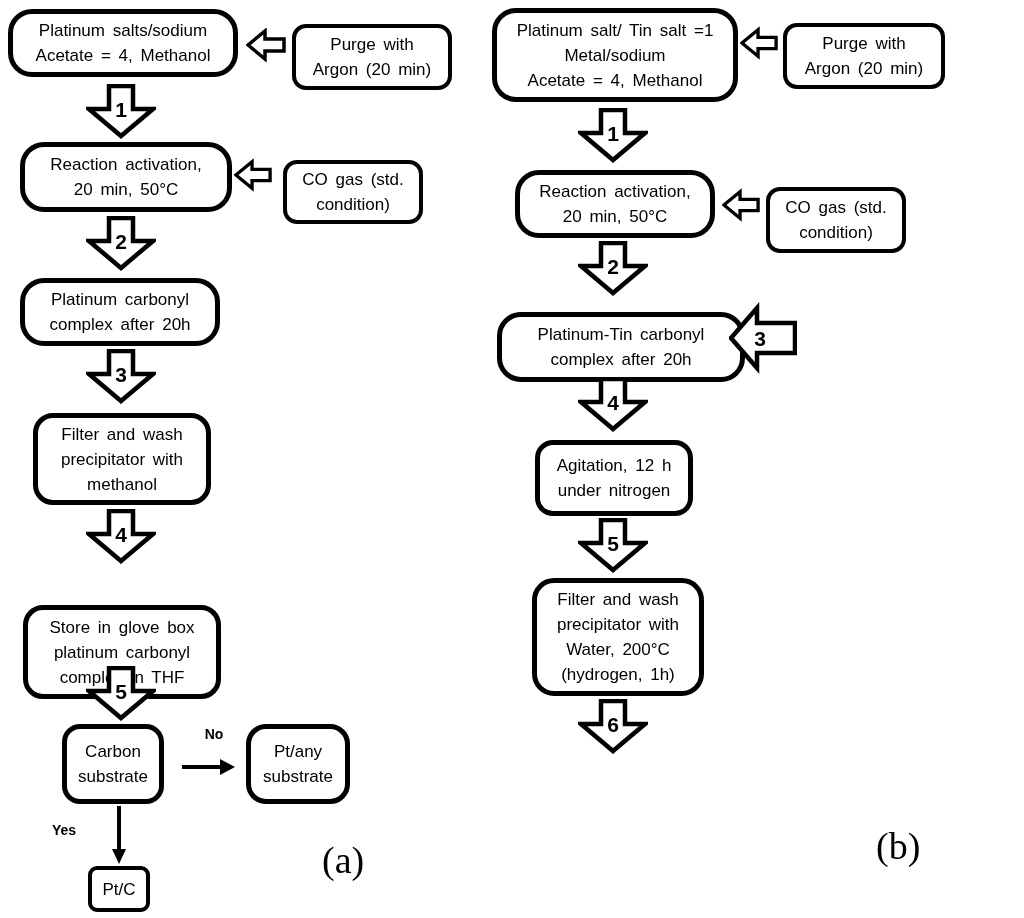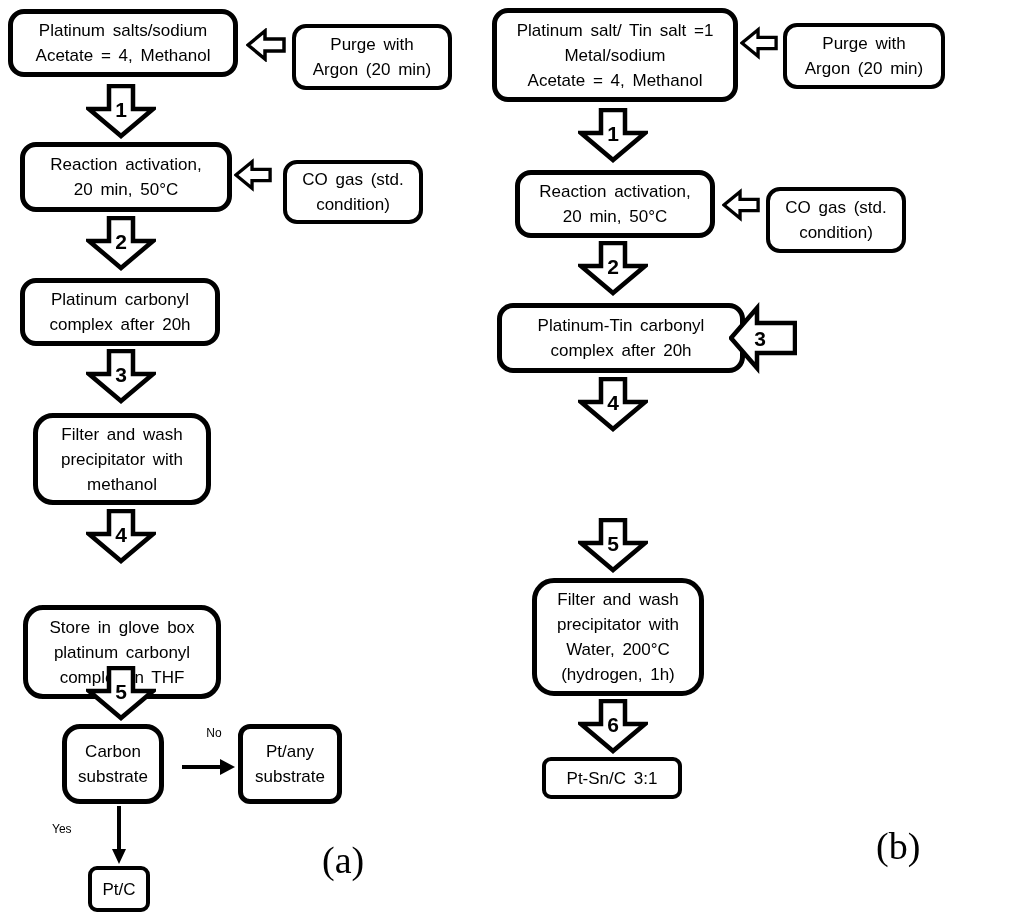--- a/index.html
+++ b/index.html
@@ -5,33 +5,33 @@
   html,body { margin:0; padding:0; background:#ffffff; }
   #canvas {
     position:relative; width:1024px; height:918px; background:#ffffff;
     font-family:"Liberation Sans","DejaVu Sans",sans-serif; color:#000;
     overflow:hidden;
   }
   .fbox {
     position:absolute; box-sizing:border-box;
     display:flex; align-items:center; justify-content:center;
     text-align:center; white-space:pre-line;
-    border:5px solid #000; border-radius:16px; background:#fff;
+    border:5px solid #000; border-radius:24px; background:#fff;
     font-size:17px; line-height:25px; word-spacing:3px;
     padding:2px 4px;
   }
   .fbox.side { border-width:4px; border-radius:14px;margin-top:15px; }
   .fbox.small { border-width:4px; border-radius:9px; }
   .arrow { position:absolute; }
   .arrow svg { display:block; }
   .stepnum {
     position:absolute; text-align:center;
     font-weight:bold; font-size:21px; line-height:21px;
   }
-  .branch-label { position:absolute; font-size:12px; font-weight:normal; }
+  .branch-label { position:absolute; font-size:14px; font-weight:bold; }
   .panel-label {
     position:absolute; font-family:"Liberation Serif","DejaVu Serif",serif;
     font-size:38px;
   }
 </style>
 </head>
 <body>
 
 <div id="canvas">
 
@@ -110,21 +110,21 @@
 
   <span class="branch-label" style="left:192px; top:726px; width:44px; text-align:center;">No</span>
 
   <div class="arrow" style="left:182px; top:758px;">
     <svg width="54" height="18" viewBox="0 0 54 18">
       <line x1="0" y1="9" x2="40" y2="9" stroke="#000" stroke-width="4"></line>
       <polygon points="38,1 53,9 38,17" fill="#000"></polygon>
     </svg>
   </div>
 
-  <div class="fbox" style="left:238px; top:724px; width:104px; height:80px; border-radius:12px;">Pt/any
+  <div class="fbox" style="left:246px; top:724px; width:104px; height:80px; border-radius:20px;">Pt/any
 substrate</div>
 
   <span class="branch-label" style="left:52px; top:822px;">Yes</span>
 
   <div class="arrow" style="left:111px; top:806px;">
     <svg width="16" height="58" viewBox="0 0 16 58">
       <line x1="8" y1="0" x2="8" y2="44" stroke="#000" stroke-width="4"></line>
       <polygon points="1,43 15,43 8,58" fill="#000"></polygon>
     </svg>
   </div>
@@ -165,55 +165,56 @@
   <div class="fbox side" style="left:766px; top:172px; width:140px; height:66px;">CO gas (std.
 condition)</div>
 
   <div class="arrow" style="left:578px; top:241px;">
     <svg width="70" height="55" viewBox="0 0 70 55">
       <polygon points="23,2 47,2 47,25 67,25 35,52 3,25 23,25" fill="#fff" stroke="#000" stroke-width="4.5"></polygon>
     </svg>
   </div>
   <span class="stepnum" style="left:578px; top:256px; width:70px;">2</span>
 
-  <div class="fbox" style="left:497px; top:303px; width:248px; height:70px;">Platinum-Tin carbonyl
+  <div class="fbox" style="left:497px; top:312px; width:248px; height:70px;">Platinum-Tin carbonyl
 complex after 20h</div>
 
   <div class="arrow" style="left:729px; top:302px;">
     <svg width="68" height="72" viewBox="0 0 68 72">
       <polygon points="2,36 28,6 28,21 66,21 66,51 28,51 28,66" fill="#fff" stroke="#000" stroke-width="4.5"></polygon>
     </svg>
   </div>
   <span class="stepnum" style="left:729px; top:328px; width:62px;">3</span>
 
 
   <div class="arrow" style="left:578px; top:377px;">
     <svg width="70" height="55" viewBox="0 0 70 55">
       <polygon points="23,2 47,2 47,25 67,25 35,52 3,25 23,25" fill="#fff" stroke="#000" stroke-width="4.5"></polygon>
     </svg>
   </div>
   <span class="stepnum" style="left:578px; top:392px; width:70px;">4</span>
 
+  <div class="fbox" style="left:535px; top:440px; width:158px; height:76px; border-radius:18px;">Agitation, 12 h
+under nitrogen</div>
 
   <div class="arrow" style="left:578px; top:518px;">
     <svg width="70" height="55" viewBox="0 0 70 55">
       <polygon points="23,2 47,2 47,25 67,25 35,52 3,25 23,25" fill="#fff" stroke="#000" stroke-width="4.5"></polygon>
     </svg>
   </div>
   <span class="stepnum" style="left:578px; top:533px; width:70px;">5</span>
 
   <div class="fbox" style="left:532px; top:578px; width:172px; height:118px; border-radius:22px;">Filter and wash
 precipitator with
 Water, 200°C
 (hydrogen, 1h)</div>
 
   <div class="arrow" style="left:578px; top:699px;">
     <svg width="70" height="55" viewBox="0 0 70 55">
       <polygon points="23,2 47,2 47,25 67,25 35,52 3,25 23,25" fill="#fff" stroke="#000" stroke-width="4.5"></polygon>
     </svg>
   </div>
   <span class="stepnum" style="left:578px; top:714px; width:70px;">6</span>
 
-  <div class="fbox small" style="left:542px; top:757px; width:140px; height:42px;">Pt-Sn/C 3:1</div>
 
   <span class="panel-label" style="left:876px; top:824px;">(b)</span>
 
 </div>
 
 </body></html>

